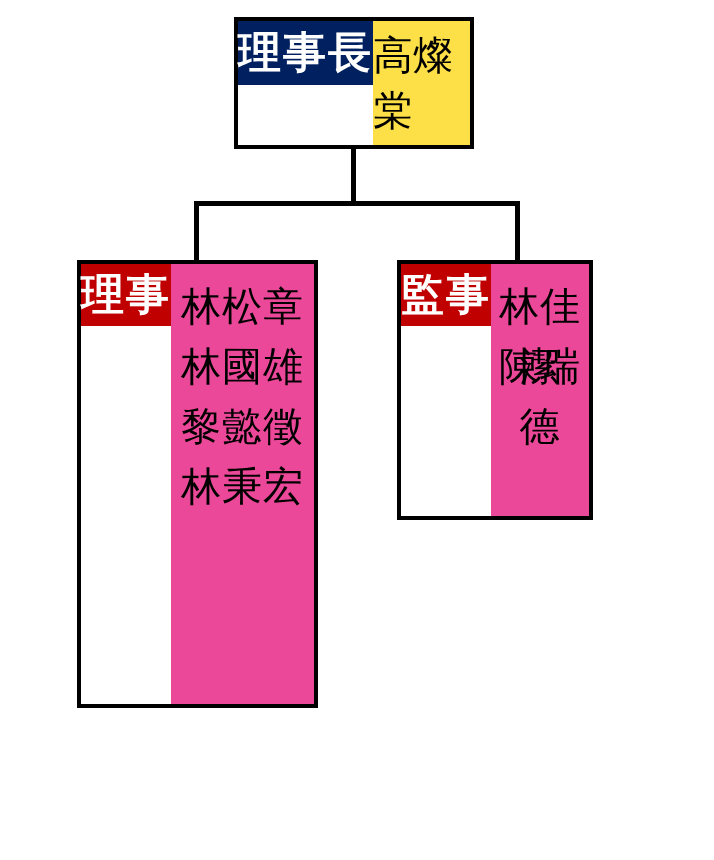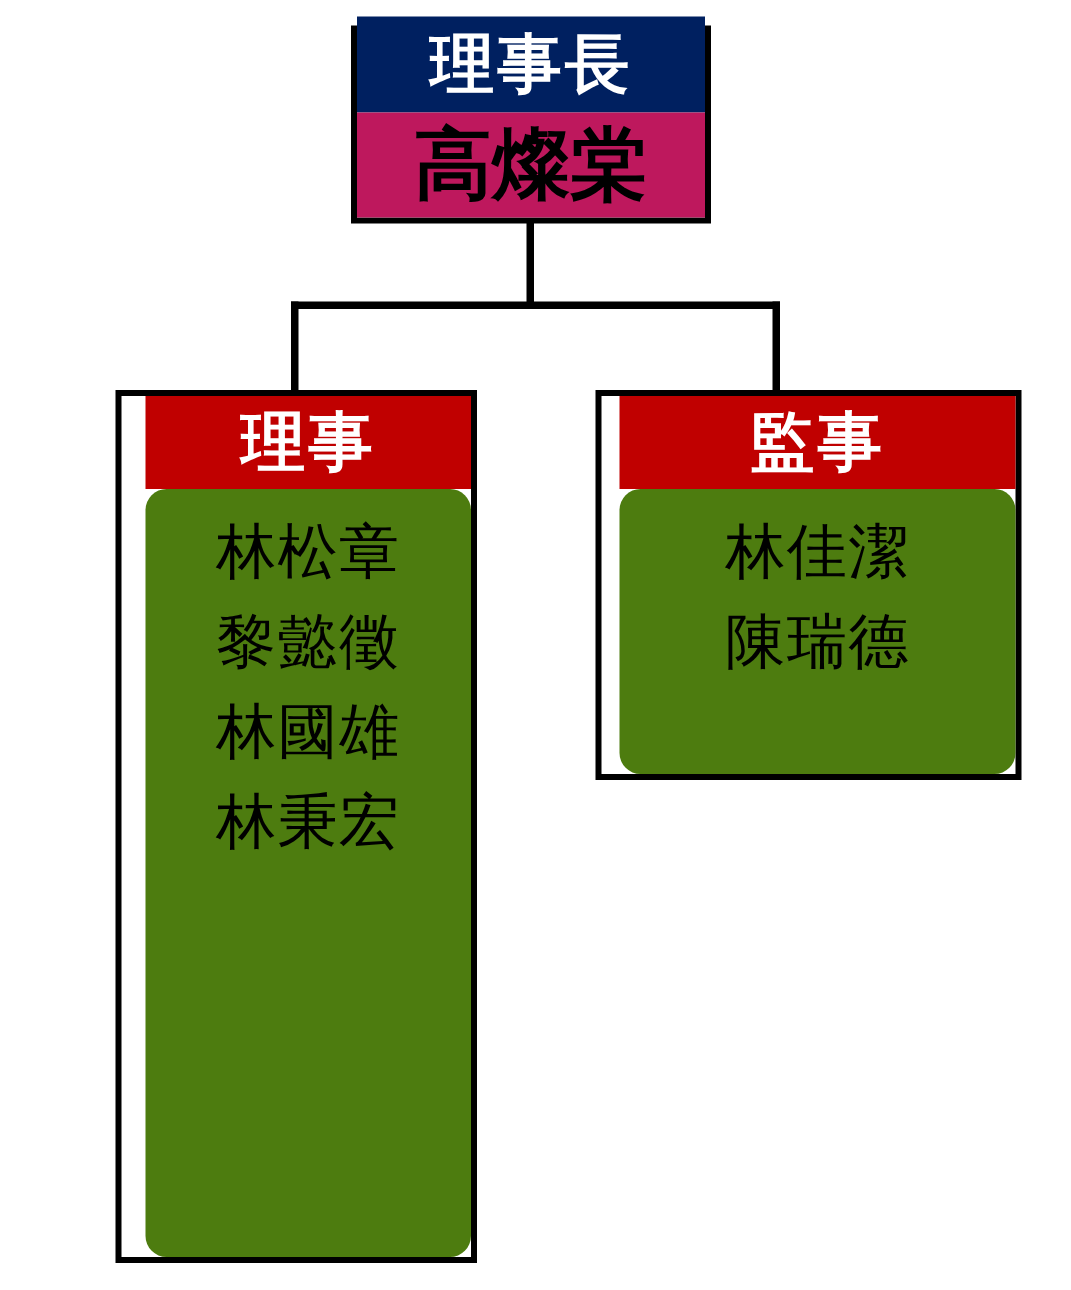--- a/index.html
+++ b/index.html
@@ -13,58 +13,55 @@
     width: 714px;
     height: 860px;
     background: #ffffff;
     overflow: hidden;
   }
   .org-box {
     position: absolute;
     border: 4px solid #000000;
     box-sizing: border-box;
     display: flex;
-    flex-direction: column;
-    justify-content: flex-end;
+    flex-direction: row;
   }
   .org-header {
     display: flex;
     align-items: center;
     justify-content: center;
     color: #ffffff;
     font-weight: bold;
     font-size: 43px;
     letter-spacing: 2px;
     flex: 0 0 auto;
   }
   .org-body {
     flex: 1 1 auto;
     color: #000000;
   }
   
   .box-chairman { left: 234px; top: 17px; width: 240px; height: 132px; }
   .box-chairman .org-header { height: 64px; background: #002060; }
   .box-chairman .org-body {
-    background: #be185d;
+    background: #fde047;
     display: flex;
     align-items: center;
     justify-content: center;
-    font-size: 52px;
-    font-weight: bold;
+    font-size: 40px;
   }
   
-  .box-directors { left: 77px; top: 260px; width: 241px; height: 582px; padding-left: 16px; }
-  .box-supervisors { left: 397px; top: 260px; width: 284px; height: 260px; padding-left: 12px; }
+  .box-directors { left: 77px; top: 260px; width: 241px; height: 448px; }
+  .box-supervisors { left: 397px; top: 260px; width: 196px; height: 260px; }
   .box-directors .org-header,
   .box-supervisors .org-header { height: 62px; background: #C00000; }
   .box-directors .org-body,
   .box-supervisors .org-body {
-    background: #4d7c0f;
+    background: #ec4899;
     padding-top: 12px;
-    border-radius: 14px;
   }
   .member {
     height: 60px;
     line-height: 60px;
     text-align: center;
     font-size: 40px;
     letter-spacing: 1px;
   }
   
   .line {
@@ -88,22 +85,22 @@
 
   <div class="line line-v-top"></div>
   <div class="line line-h"></div>
   <div class="line line-v-left"></div>
   <div class="line line-v-right"></div>
 
   <div class="org-box box-directors">
     <div class="org-header">理事</div>
     <div class="org-body">
         <div class="member">林松章</div>
+        <div class="member">林國雄</div>
         <div class="member">黎懿徵</div>
-        <div class="member">林國雄</div>
         <div class="member">林秉宏</div>
       </div>
   </div>
 
   <div class="org-box box-supervisors">
     <div class="org-header">監事</div>
     <div class="org-body">
         <div class="member">林佳潔</div>
         <div class="member">陳瑞德</div>
       </div>

